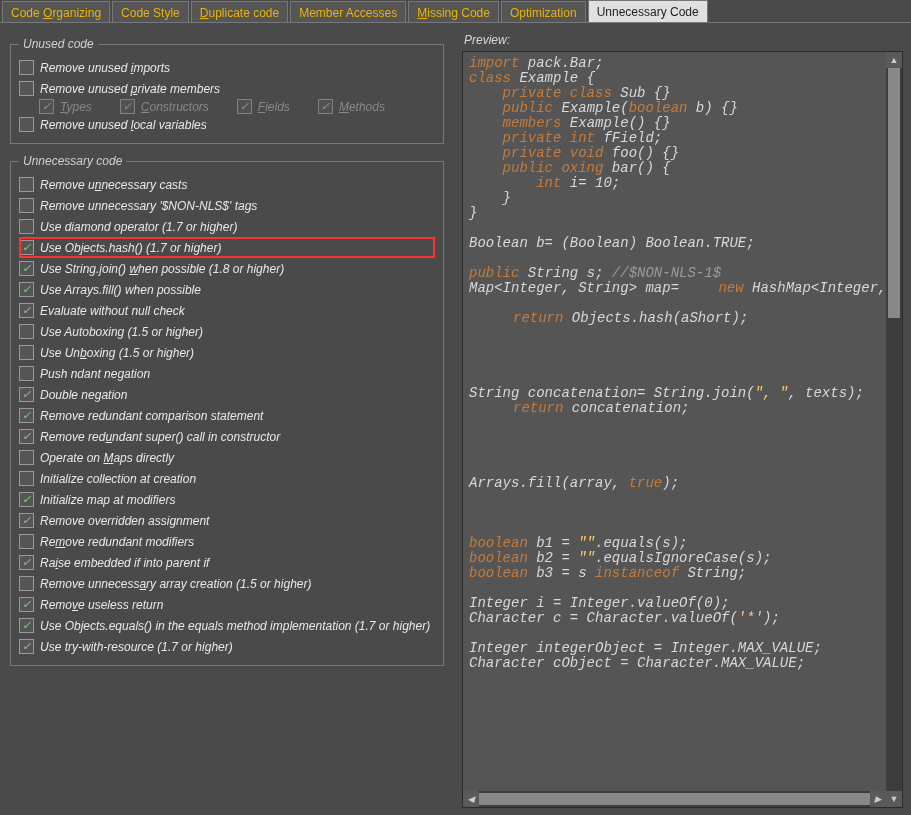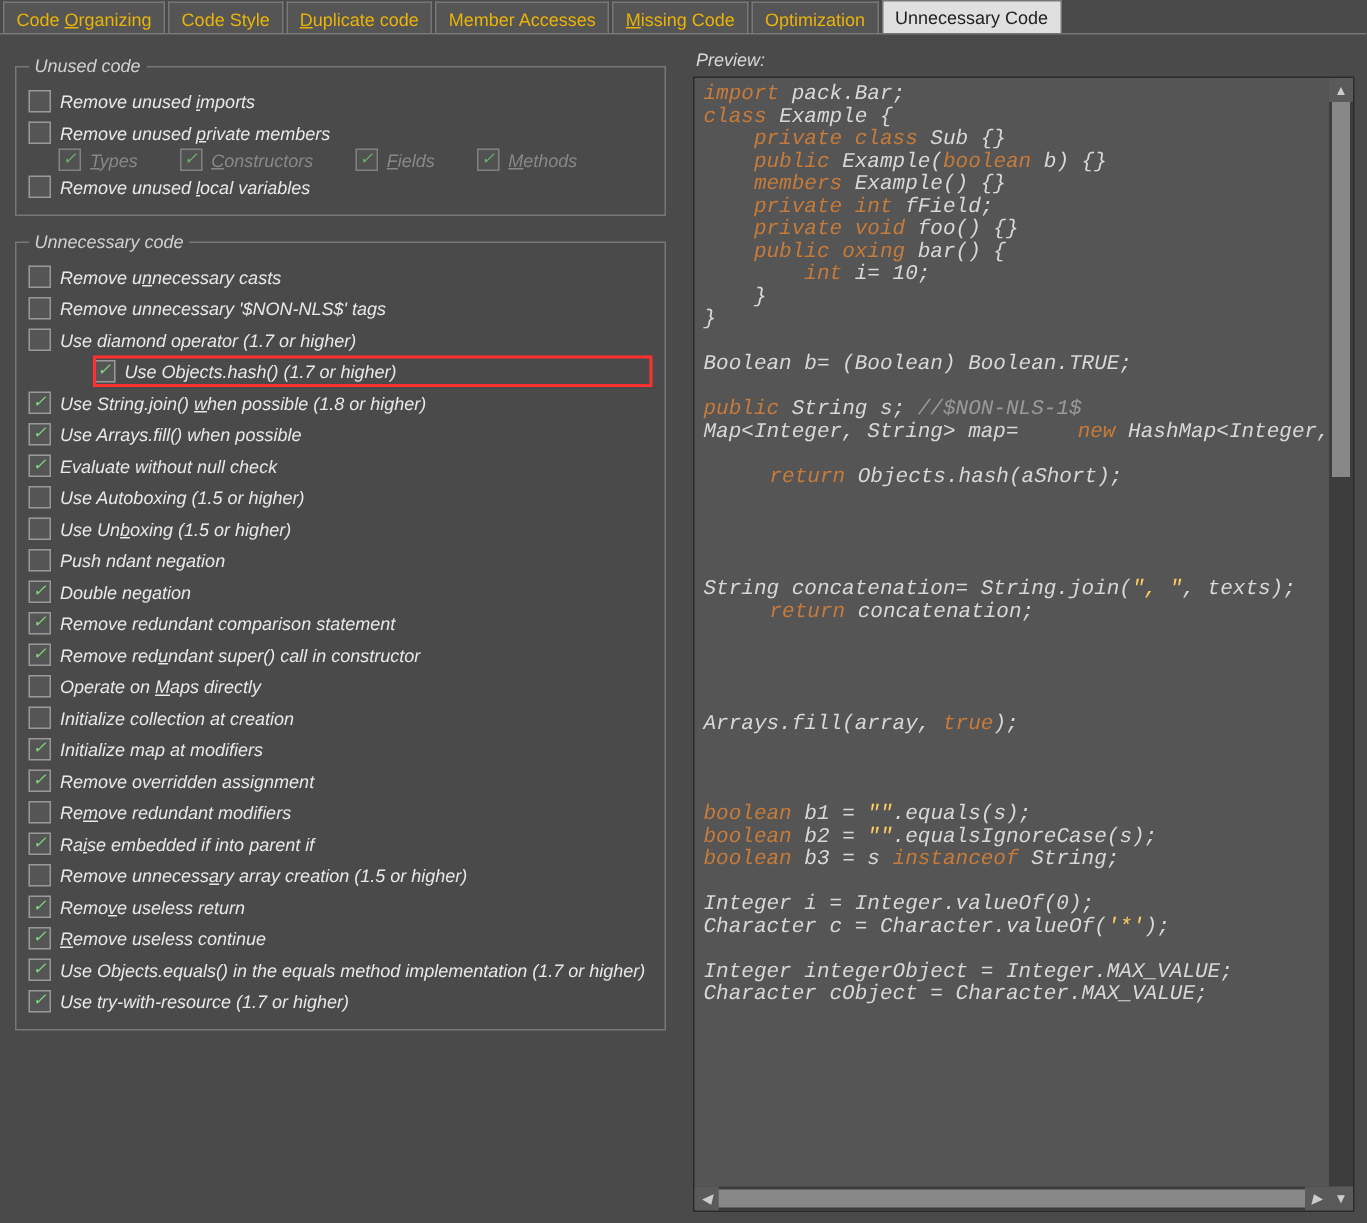--- a/index.html
+++ b/index.html
@@ -65,21 +65,20 @@
   }
   .chk-row {
     display: flex;
     align-items: flex-end;
     padding: 3px 0;
     color: #e8e8e8;
   }
   .chk-row.highlight {
     outline: 2px solid #ff3030;
     outline-offset: -2px;
-    margin-left: 43px;
   }
   .chk {
     width: 13px;
     height: 13px;
     border: 1px solid #999;
     background: #555;
     margin-right: 6px;
     display: inline-flex;
     align-items: center;
     justify-content: center;
@@ -293,24 +292,20 @@
             <span class="chk checked"></span>
             <span>Ra<span class="mn">i</span>se embedded if into parent if</span>
           </div>
           <div class="chk-row">
             <span class="chk"></span>
             <span>Remove unnecess<span class="mn">a</span>ry array creation (1.5 or higher)</span>
           </div>
           <div class="chk-row">
             <span class="chk checked"></span>
             <span>Remo<span class="mn">v</span>e useless return</span>
-          </div>
-          <div class="chk-row">
-            <span class="chk checked"></span>
-            <span><span class="mn">R</span>emove useless continue</span>
           </div>
           <div class="chk-row">
             <span class="chk checked"></span>
             <span>Use Objects.equals() in the equals method implementation (1.7 or higher)</span>
           </div>
           <div class="chk-row">
             <span class="chk checked"></span>
             <span>Use try-with-resource (1.7 or higher)</span>
           </div>
         </div>

